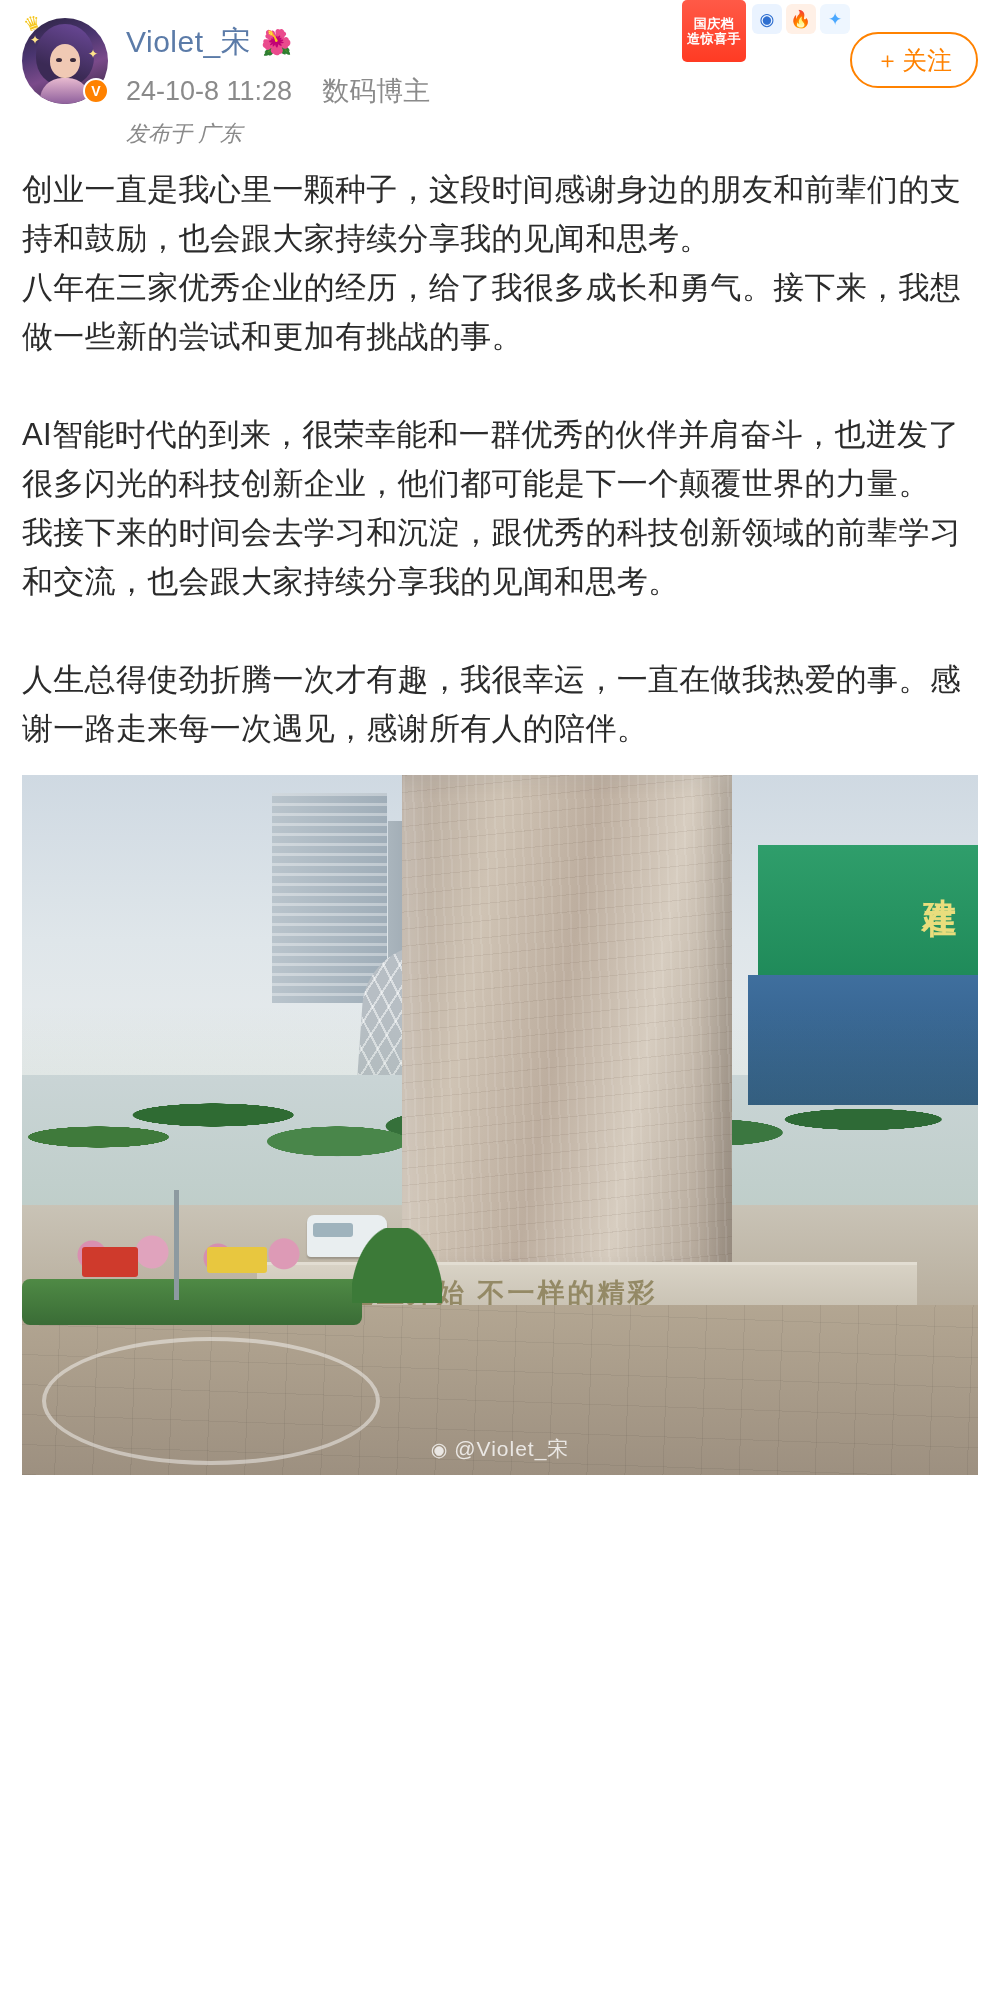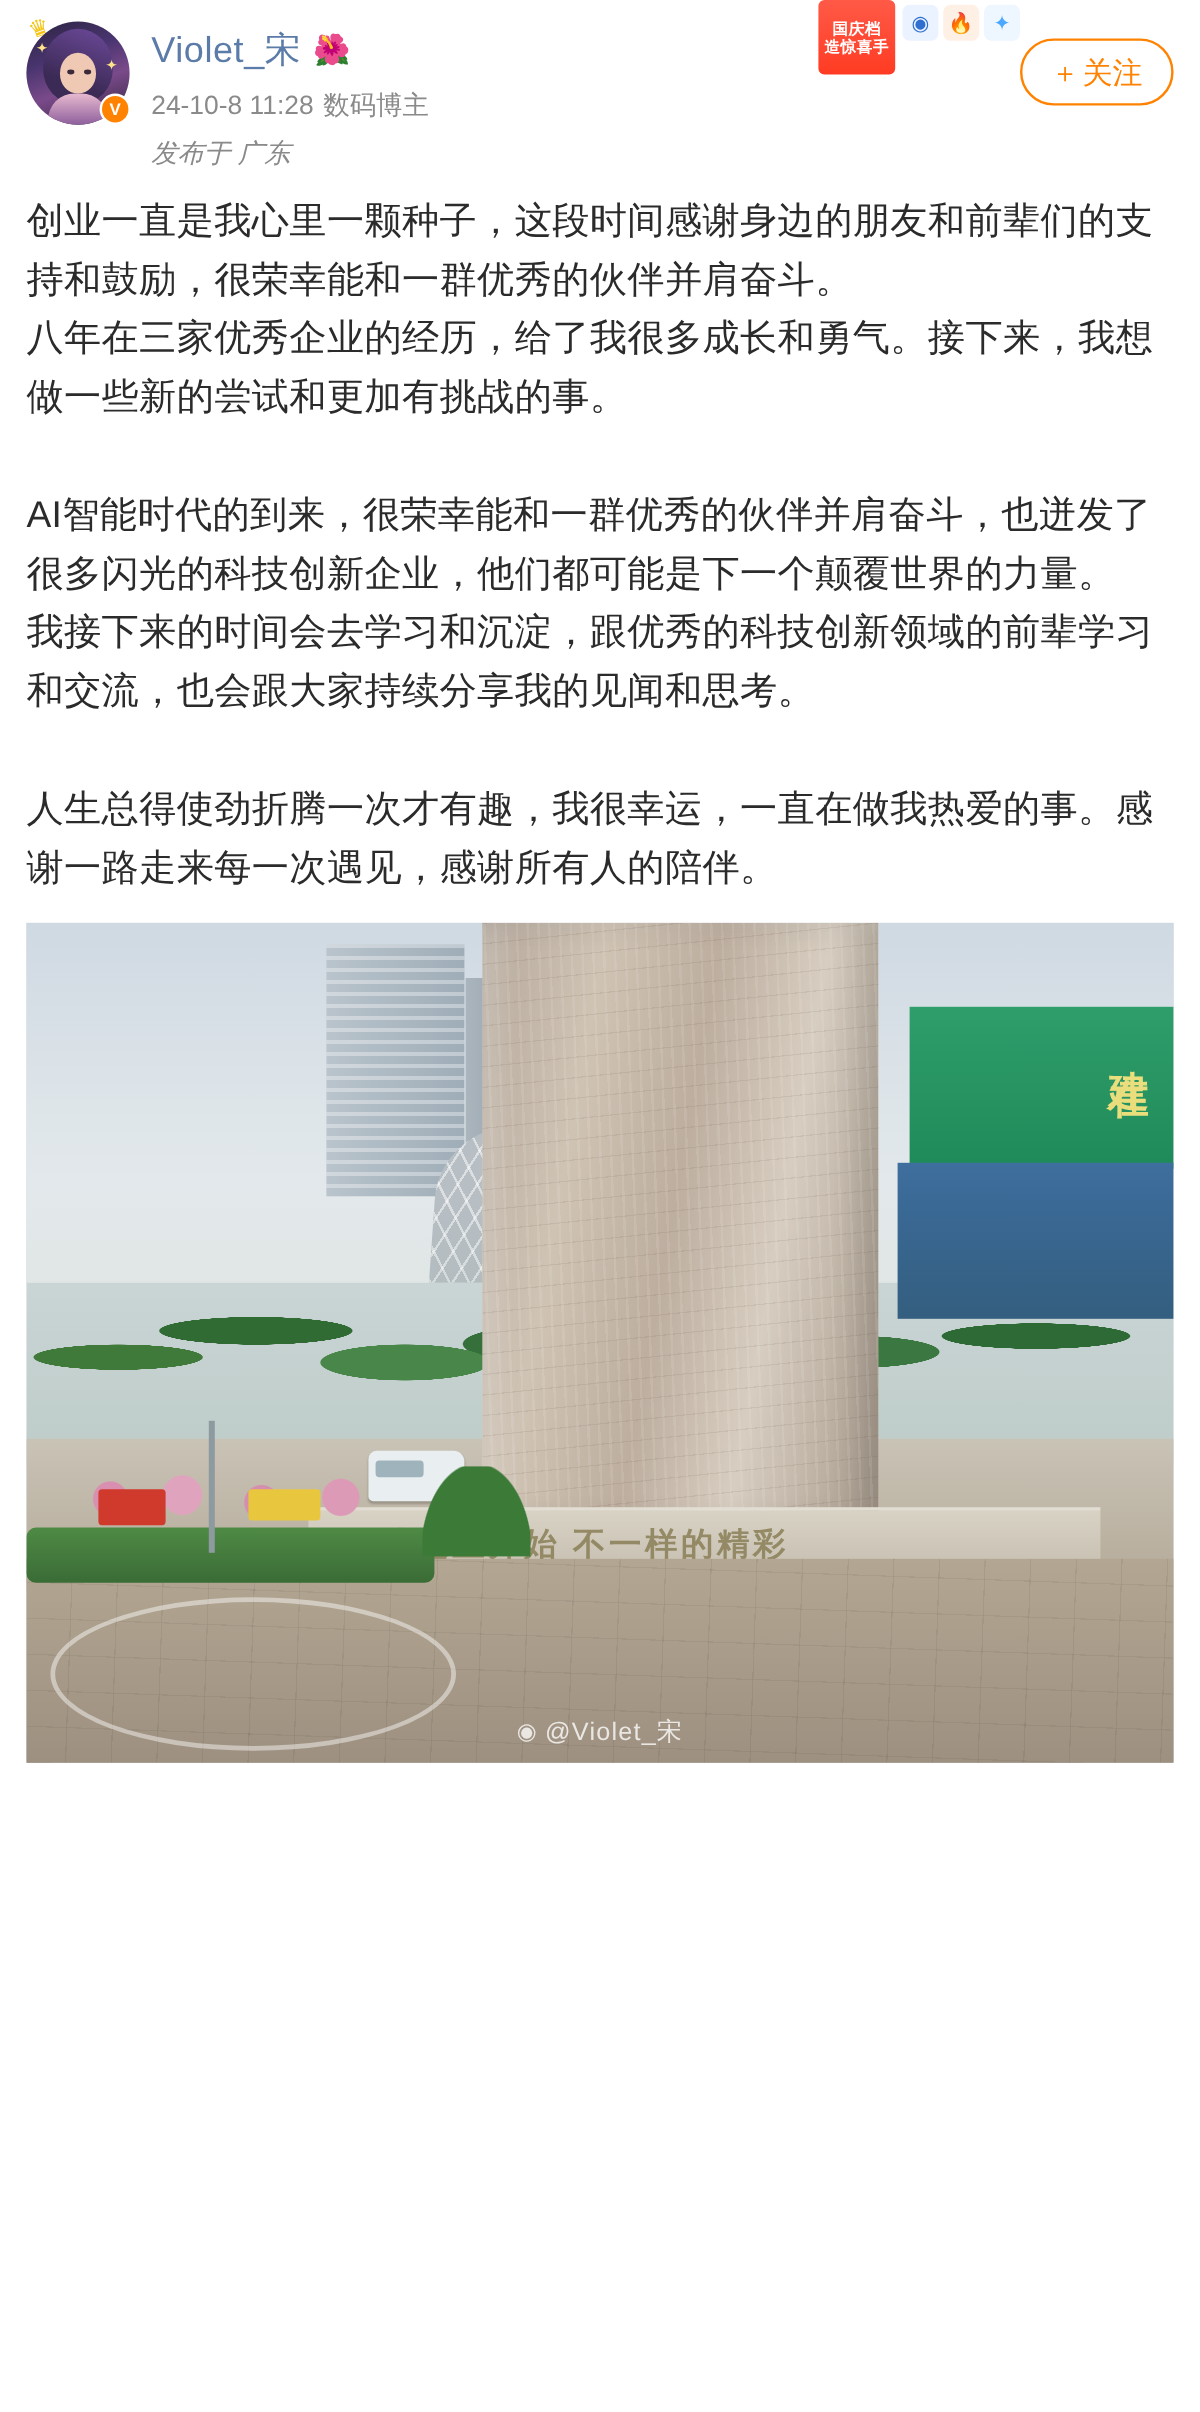--- a/index.html
+++ b/index.html
@@ -116,25 +116,25 @@
     color: #5b7ba8;
     letter-spacing: 0.5px;
   }
   .name-emoji {
     margin-left: 10px;
     font-size: 25px;
     line-height: 1;
   }
   .meta-row {
     margin-top: 10px;
-    font-size: 22px;
+    font-size: 27px;
     color: #8a8a8a;
     display: flex;
     align-items: center;
-    gap: 8px;
+    gap: 30px;
   }
   .meta-tag { color: #8a8a8a; }
   .loc-row {
     margin-top: 10px;
     font-size: 22px;
     color: #8a8a8a;
     font-style: italic;
   }
 
   
@@ -484,21 +484,21 @@
     </div>
   </div>
 
   <div class="follow-btn">
     <span class="plus">＋</span>
     <span>关注</span>
   </div>
 </div>
 
 <div class="post-body">
-  <p>创业一直是我心里一颗种子，这段时间感谢身边的朋友和前辈们的支持和鼓励，很荣幸能和一群优秀的伙伴并肩奋斗。</p>
+  <p>创业一直是我心里一颗种子，这段时间感谢身边的朋友和前辈们的支持和鼓励，也会跟大家持续分享我的见闻和思考。</p>
   <p>八年在三家优秀企业的经历，给了我很多成长和勇气。接下来，我想做一些新的尝试和更加有挑战的事。</p>
   <p class="gap"></p>
   <p>AI智能时代的到来，很荣幸能和一群优秀的伙伴并肩奋斗，也迸发了很多闪光的科技创新企业，他们都可能是下一个颠覆世界的力量。</p>
   <p>我接下来的时间会去学习和沉淀，跟优秀的科技创新领域的前辈学习和交流，也会跟大家持续分享我的见闻和思考。</p>
   <p class="gap"></p>
   <p>人生总得使劲折腾一次才有趣，我很幸运，一直在做我热爱的事。感谢一路走来每一次遇见，感谢所有人的陪伴。</p>
 </div>
 
 <div class="media">
   <div class="sky"></div>

